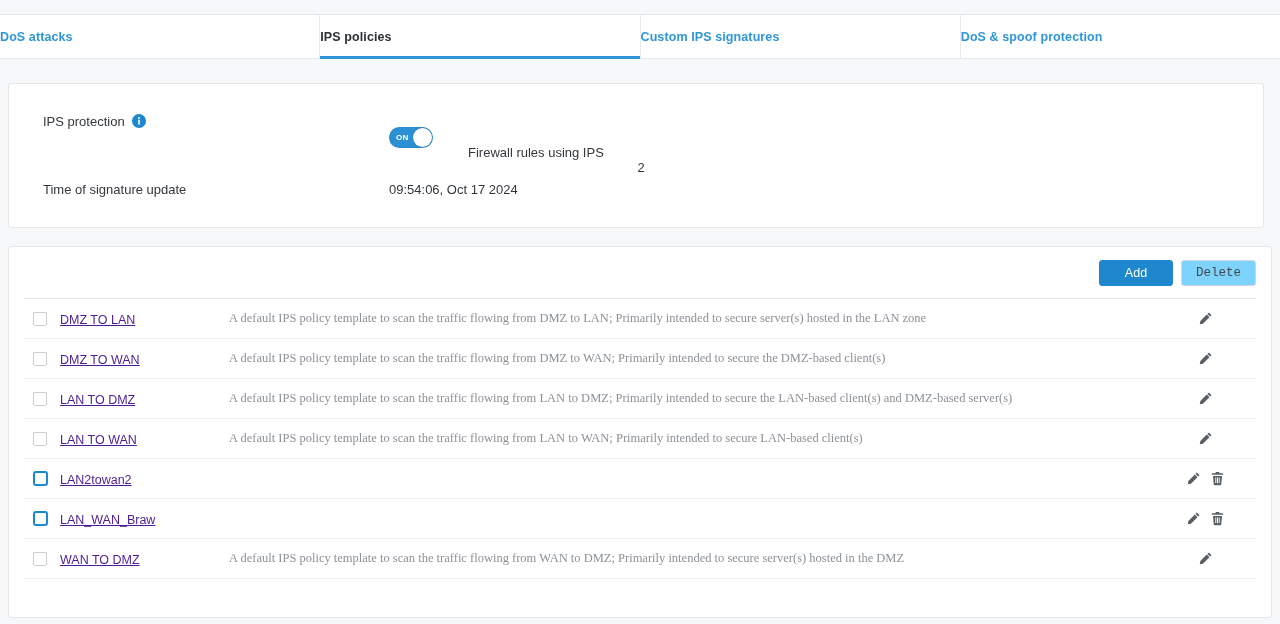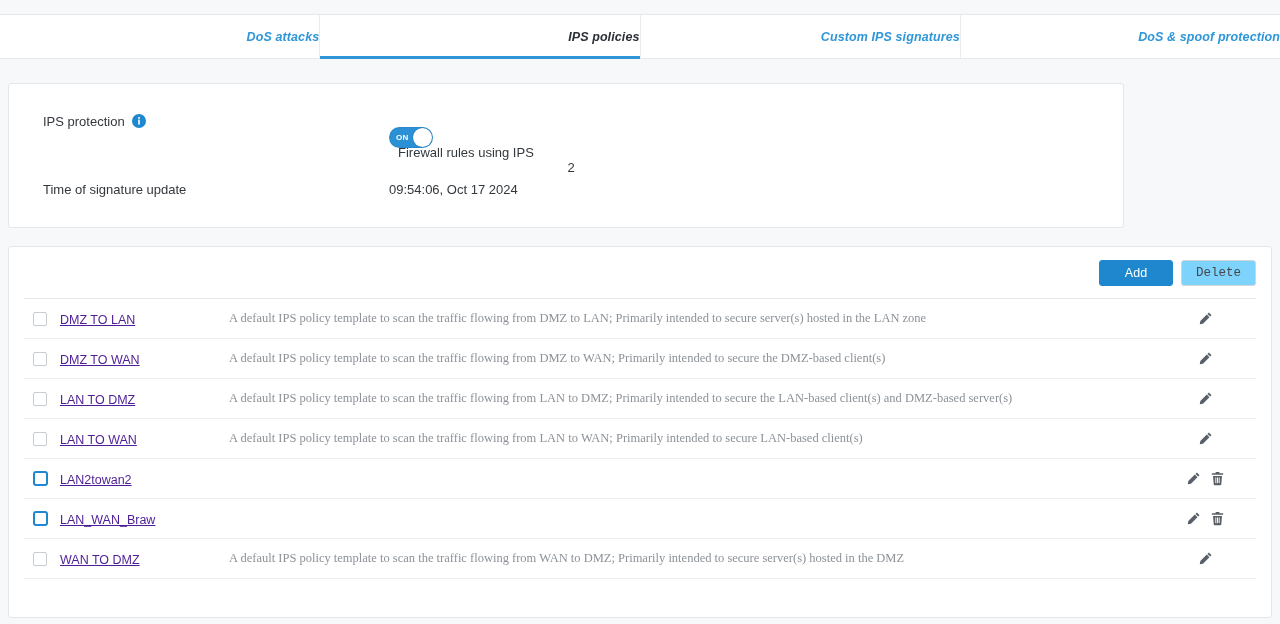--- a/index.html
+++ b/index.html
@@ -17,49 +17,48 @@
   
   .tabbar {
     position: absolute; top: 14px; left: 0; width: 1280px; height: 45px;
     background: #ffffff;
     border-top: 1px solid #e6e8ea;
     border-bottom: 1px solid #e6e8ea;
     display: flex;
   }
   .tab {
     flex: 1 1 0;
-    display: flex; align-items: center; justify-content: flex-end;
+    display: flex; align-items: center; justify-content: flex-start;
     font-size: 12.5px;
     color: #2f97d8;
     font-weight: 700;
     letter-spacing: .1px;
     border-right: 1px solid #e9ebed;
     position: relative;
     cursor: pointer;
     height: 100%;
     user-select: none;
-    font-style: italic;
   }
   .tab:last-child { border-right: none; }
   .tab.active { color: #2a3038; }
   .tab.active::after {
     content: "";
     position: absolute; left: 0; right: 0; bottom: -1px; height: 3px;
     background: #2f97d8;
   }
 
   
   .card {
     position: absolute;
     background: #ffffff;
     border: 1px solid #e4e6e8;
     border-radius: 3px;
   }
   #info-card {
-    top: 83px; left: 8px; width: 1116px; height: 145px;
+    top: 83px; left: 8px; width: 1256px; height: 145px;
   }
   #table-card {
     top: 246px; left: 8px; width: 1264px; height: 372px;
     overflow: hidden;
   }
 
   
   .info-row {
     position: absolute;
     left: 34px; right: 24px;

